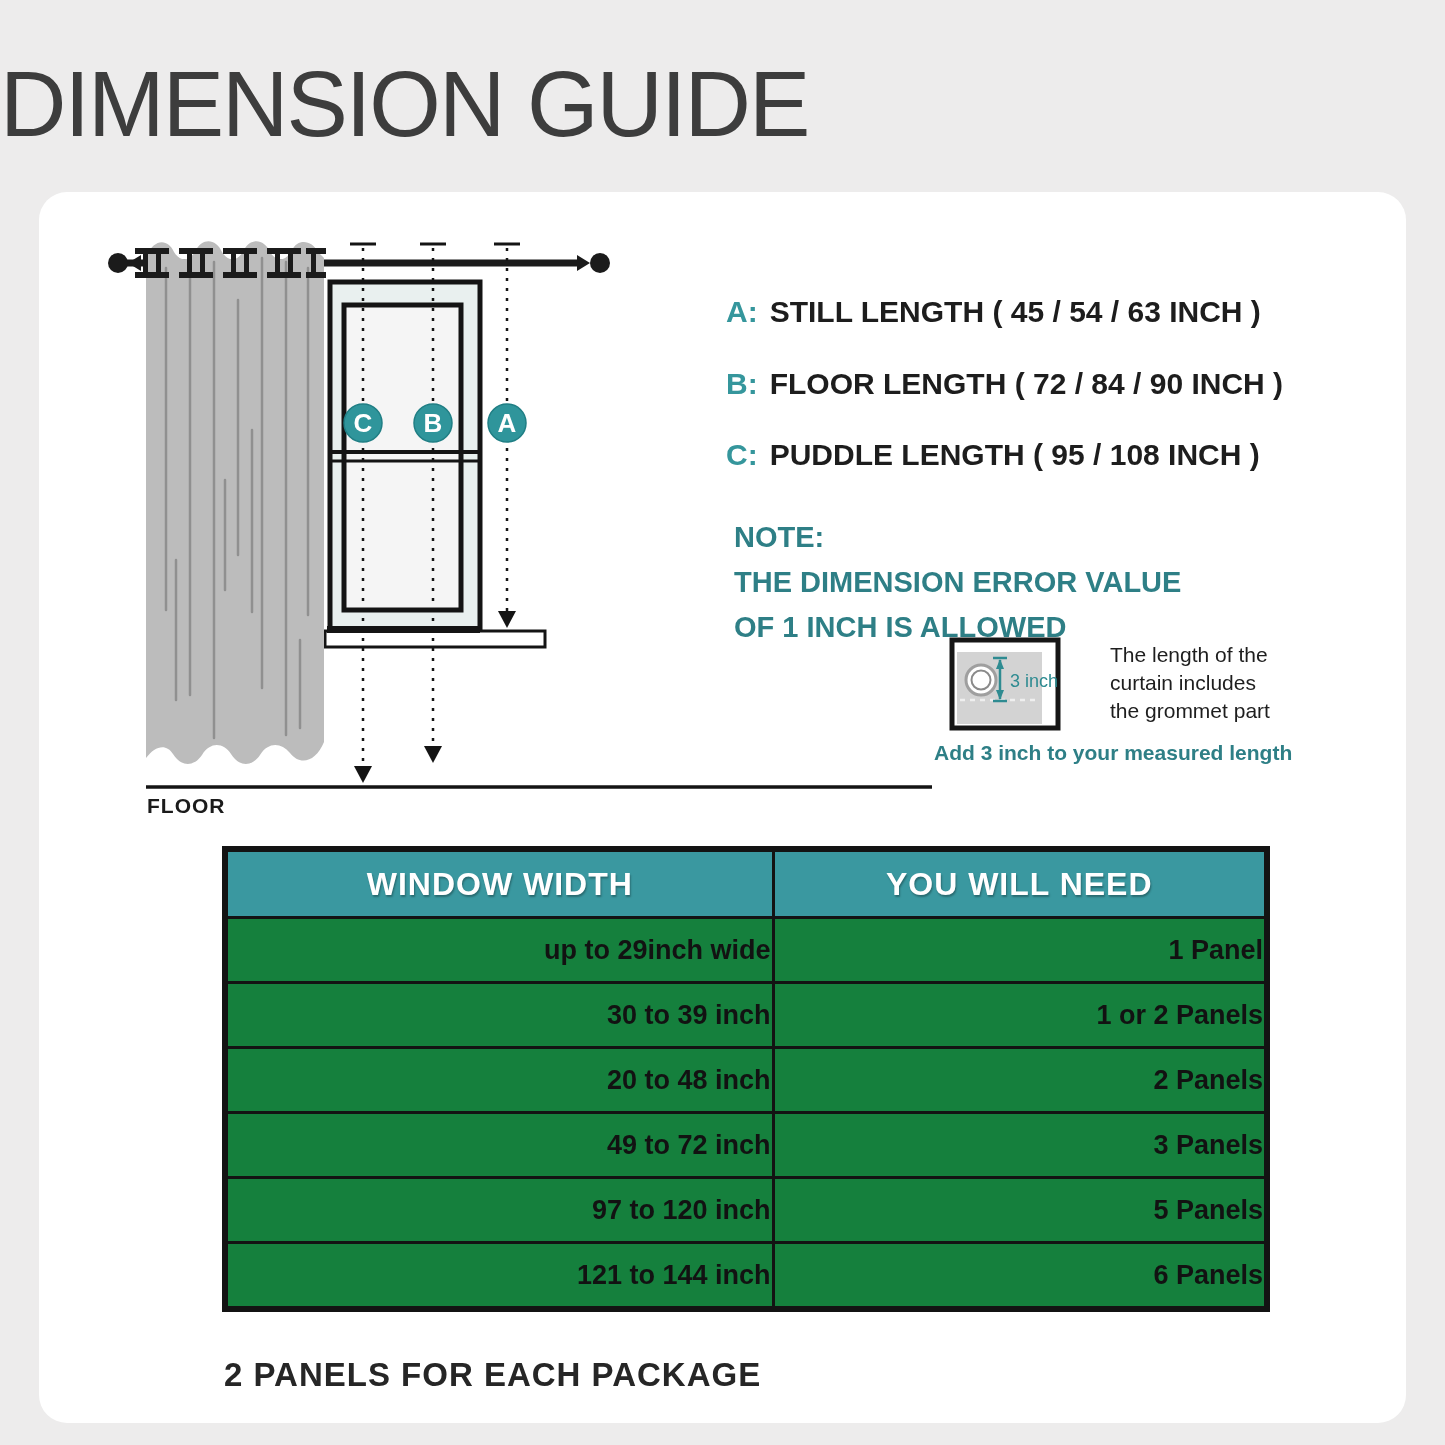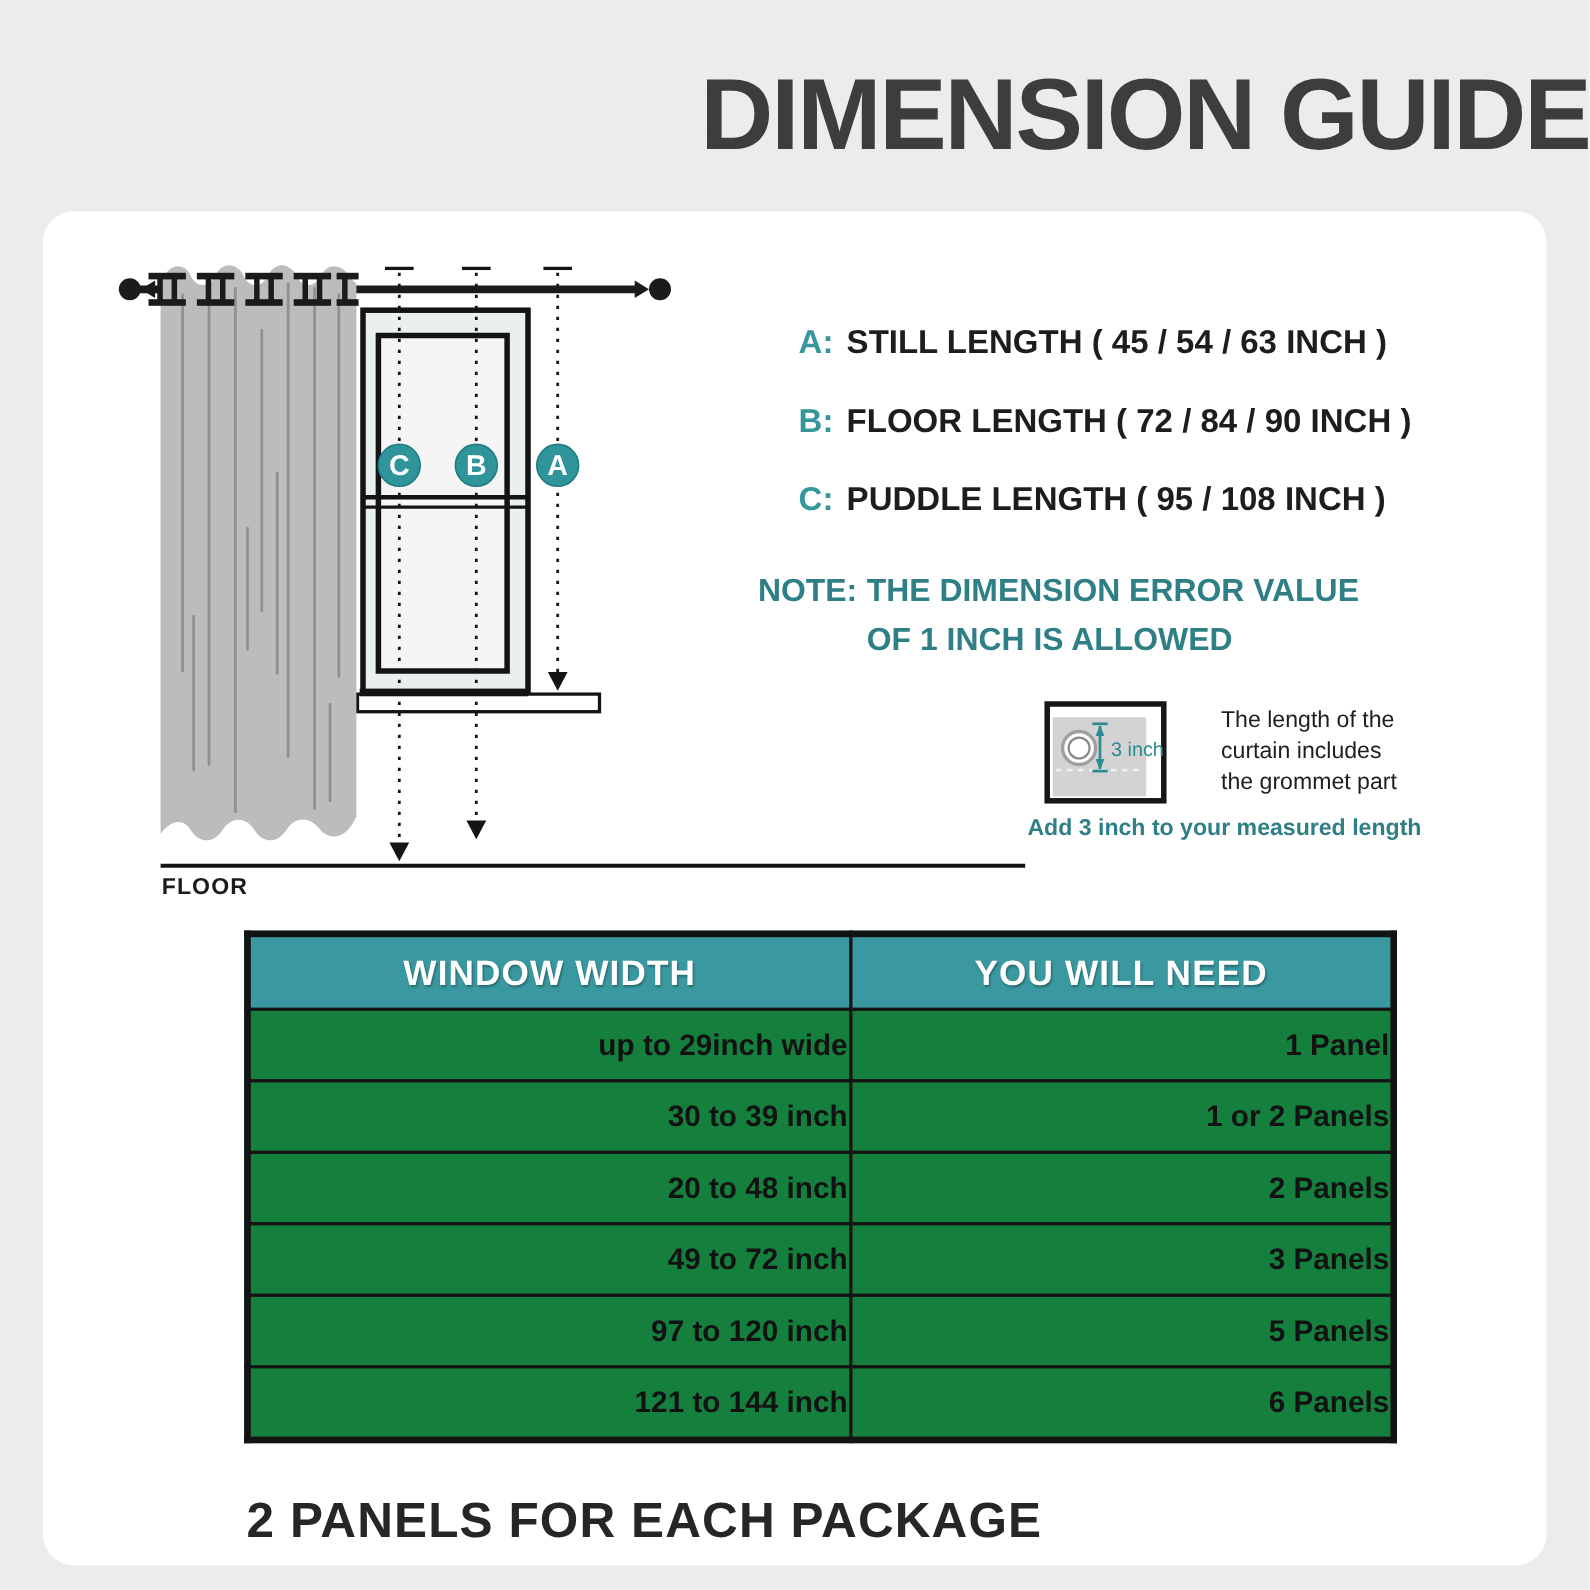--- a/index.html
+++ b/index.html
@@ -4,40 +4,40 @@
 <style>
   html,body{margin:0;padding:0;}
   body{
     width:1445px;height:1445px;position:relative;overflow:hidden;
     background:#edecec;
     font-family:"Liberation Sans", sans-serif;
     color:#1d1d1d;
   }
   .page-title{
     position:absolute;left:0;top:58px;width:1445px;
-    text-align:right;font-size:92px;font-weight:700;letter-spacing:-2px;
+    text-align:left;font-size:92px;font-weight:400;letter-spacing:-2px;
     color:#3d3d3d;line-height:1;
   }
   .card{
     position:absolute;left:39px;top:192px;width:1367px;height:1231px;
     background:#ffffff;border-radius:28px;
   }
   .illu{position:absolute;left:0;top:0;width:1445px;height:1445px;}
   svg{font-family:"Liberation Sans", sans-serif;}
 
   .len-row{
     position:absolute;left:726px;display:flex;gap:12px;
     font-size:30px;font-weight:600;color:#1d1d1d;line-height:36px;white-space:nowrap;
   }
   .len-prefix{color:#35969c;}
   .len-a{top:294px;} .len-b{top:366px;} .len-c{top:437px;}
 
   .note{
-    position:absolute;left:689px;top:515px;display:flex;
-    font-size:29px;font-weight:600;color:#2e7f86;line-height:45px;white-space:nowrap;
+    position:absolute;left:734px;top:515px;display:flex;
+    font-size:29px;font-weight:600;color:#2e7f86;line-height:45px;white-space:nowrap;flex-direction:column;
   }
   .note-prefix{width:99px;}
 
   .grommet-desc{
     position:absolute;left:1110px;top:641px;
     font-size:21px;line-height:28px;font-weight:500;color:#1e1e1e;white-space:nowrap;
   }
   .grommet-tip{
     position:absolute;left:934px;top:741px;
     font-size:21px;font-weight:600;color:#2e7f86;white-space:nowrap;
@@ -53,21 +53,21 @@
     font-size:32px;font-weight:700;letter-spacing:1px;
     text-shadow:1px 2px 2px rgba(0,0,0,0.3);
     border:3px solid #131313;text-align:center;
   }
   .panel-table td{
     height:60px;border:3px solid #131313;
     text-align:right;font-size:27px;font-weight:600;color:#121212;
   }
   .footer-text{
     position:absolute;left:224px;top:1356px;
-    font-size:45px;font-weight:600;letter-spacing:1px;color:#262626;white-space:nowrap;
+    font-size:33px;font-weight:600;letter-spacing:1px;color:#262626;white-space:nowrap;
   }
 </style>
 </head>
 <body>
 
 <div class="page-title">DIMENSION GUIDE</div>
 
 <div class="card"></div>
 
 <svg class="illu" viewBox="0 0 1445 1445" width="1445" height="1445" aria-hidden="true">

